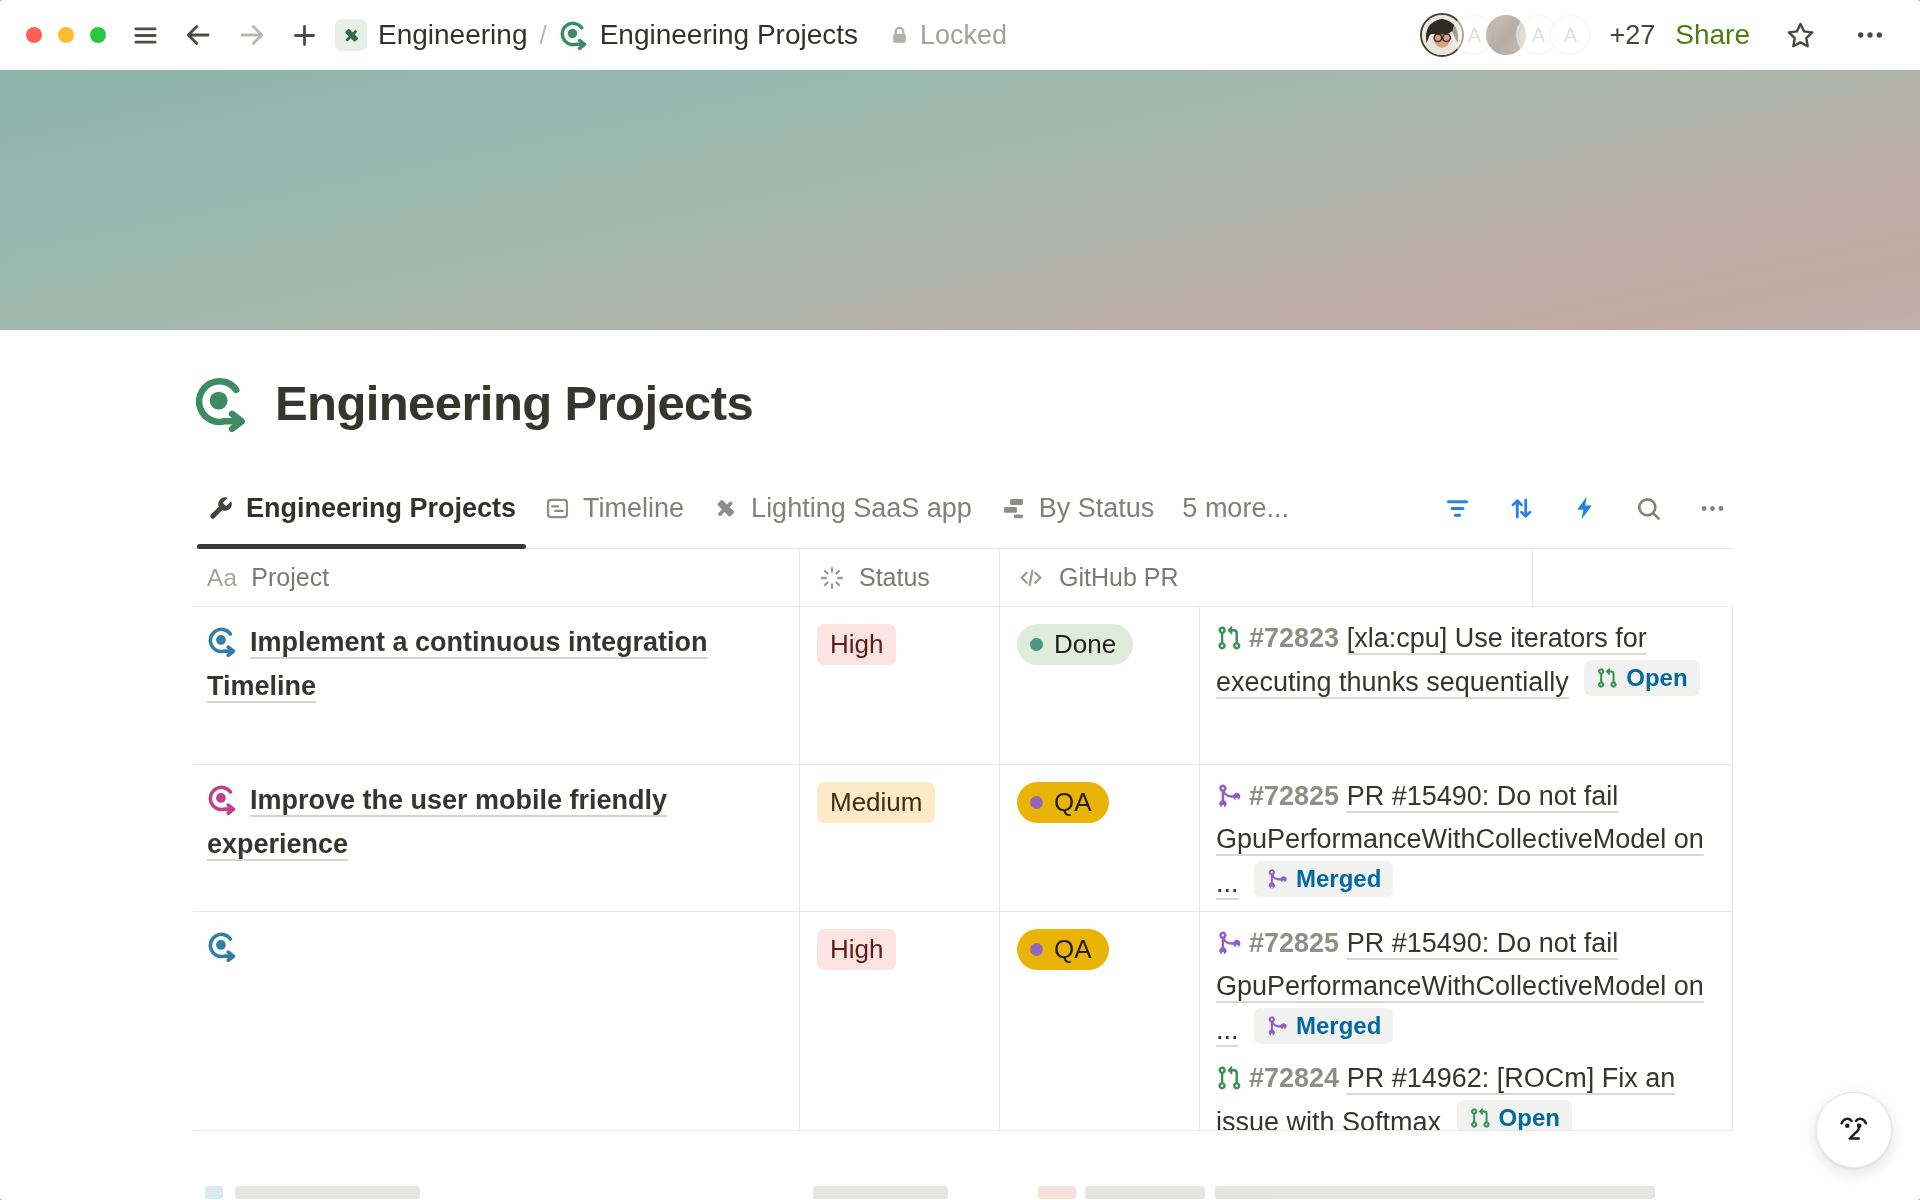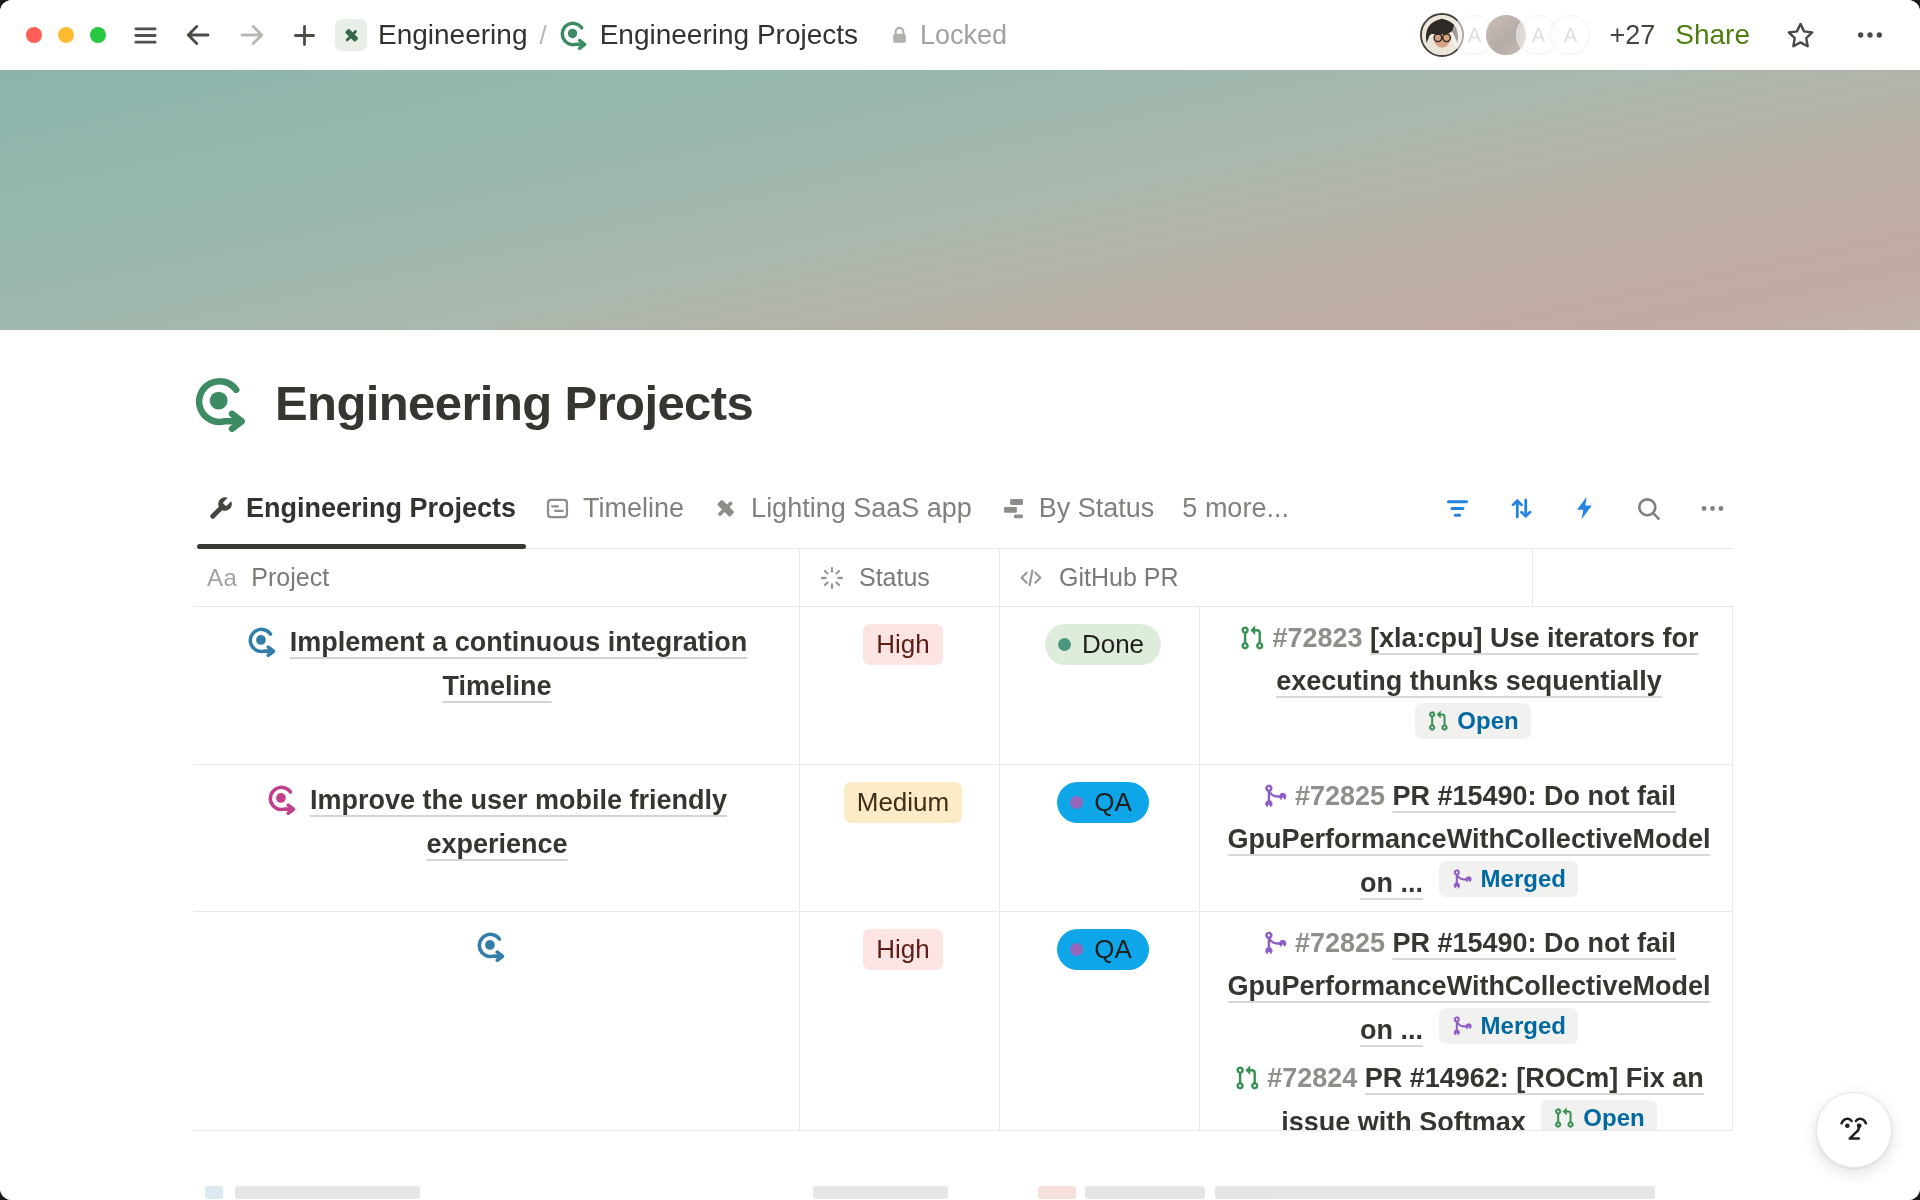--- a/index.html
+++ b/index.html
@@ -1,20 +1,20 @@
 <!DOCTYPE html>
 <html><head>
 <meta charset="utf-8">
 <style>
   * { margin:0; padding:0; box-sizing:border-box; }
   html,body { background:#1a1a1a; }
   body { font-family:"Liberation Sans", sans-serif; }
   .window {
     position:relative; width:1920px; height:1200px; background:#fff;
-    border-radius:12px; overflow:hidden;text-align:center;
+    border-radius:2px; overflow:hidden;
   }
   
   .topbar {
     position:absolute; top:0; left:0; right:0; height:70px; background:#fff;
     display:flex; align-items:center; padding:0 34px 0 26px; z-index:30;
   }
   .traffic { display:flex; gap:16px; margin-right:25px; }
   .light { width:16px; height:16px; border-radius:50%; }
   .light.red{ background:#ff5f57; } .light.yellow{ background:#febc2e; } .light.green{ background:#28c840; }
   .tb-icon { display:flex; align-items:center; justify-content:center; cursor:pointer; }
@@ -67,27 +67,27 @@
   .td.c-github { width:533px; padding:10px 10px 8px 16px; font-size:27px; line-height:43px; }
   .row-1 { height:158px; } .row-2 { height:147px; } .row-3 { height:220px; }
   .proj-icon { display:inline-block; vertical-align:-6px; margin-right:12px; }
   .proj-link { color:#37352f; font-weight:600; text-decoration:underline; text-decoration-color:rgba(55,53,47,.22); text-decoration-thickness:2px; text-underline-offset:6px; cursor:pointer; }
   .pill { display:inline-block; font-size:26px; padding:5px 13px; border-radius:7px; font-weight:400; }
   .pill.p-high { background:#fbe4e2; color:#5d1c15; }
   .pill.p-medium { background:#fbebc6; color:#3f2d18; }
   .spill { display:inline-flex; align-items:center; gap:11px; font-size:26px; color:#211f1c; padding:5px 17px 5px 13px; border-radius:999px; }
   .spill .dot { width:13px; height:13px; border-radius:50%; }
   .spill.s-done { background:#deecdb; } .spill.s-done .dot { background:#4c9680; }
-  .spill.s-qa { background:#0ea5e9; } .spill.s-qa .dot { background:#9566bb; }
+  .spill.s-qa { background:#eab308; } .spill.s-qa .dot { background:#9566bb; }
   .pr-entry { margin:0; }
   .pr-entry + .pr-entry { margin-top:5px; }
   .pr-icon { display:inline-block; vertical-align:-4px; margin-right:7px; }
   .pr-icon.open { color:#3a9156; } .pr-icon.merged { color:#8f5fc6; }
   .pr-number { color:#908e89; font-weight:600; }
-  .pr-link { color:#37352f; font-weight:700; text-decoration:underline; text-decoration-color:rgba(55,53,47,.2); text-decoration-thickness:2px; text-underline-offset:6px; cursor:pointer; }
+  .pr-link { color:#37352f; font-weight:400; text-decoration:underline; text-decoration-color:rgba(55,53,47,.2); text-decoration-thickness:2px; text-underline-offset:6px; cursor:pointer; }
   .pr-badge { display:inline-flex; align-items:center; gap:8px; background:#f1f1ef; border-radius:7px; padding:3px 12px; font-size:24px; font-weight:700; color:#0369a1; margin-left:8px; vertical-align:2px; line-height:30px; }
   
   .bottom-fade { position:absolute; left:0; right:0; top:1137px; height:63px; background:linear-gradient(to bottom, rgba(255,255,255,.85), #fff 40%); z-index:10; }
   .ghost-row { position:absolute; top:1186px; left:193px; width:1540px; height:14px; z-index:11; opacity:.35; }
   .ghost { position:absolute; top:0; height:13px; border-radius:3px; background:#b9b7b3; }
   
   .ai-btn { position:absolute; right:28px; bottom:32px; width:76px; height:76px; border-radius:50%; background:#fff; border:1px solid #e8e7e4; box-shadow:0 5px 16px rgba(15,15,15,.12), 0 1px 3px rgba(15,15,15,.08); display:flex; align-items:center; justify-content:center; z-index:20; cursor:pointer; }
   .hidden-defs { position:absolute; width:0; height:0; overflow:hidden; }
 </style>
 </head>

